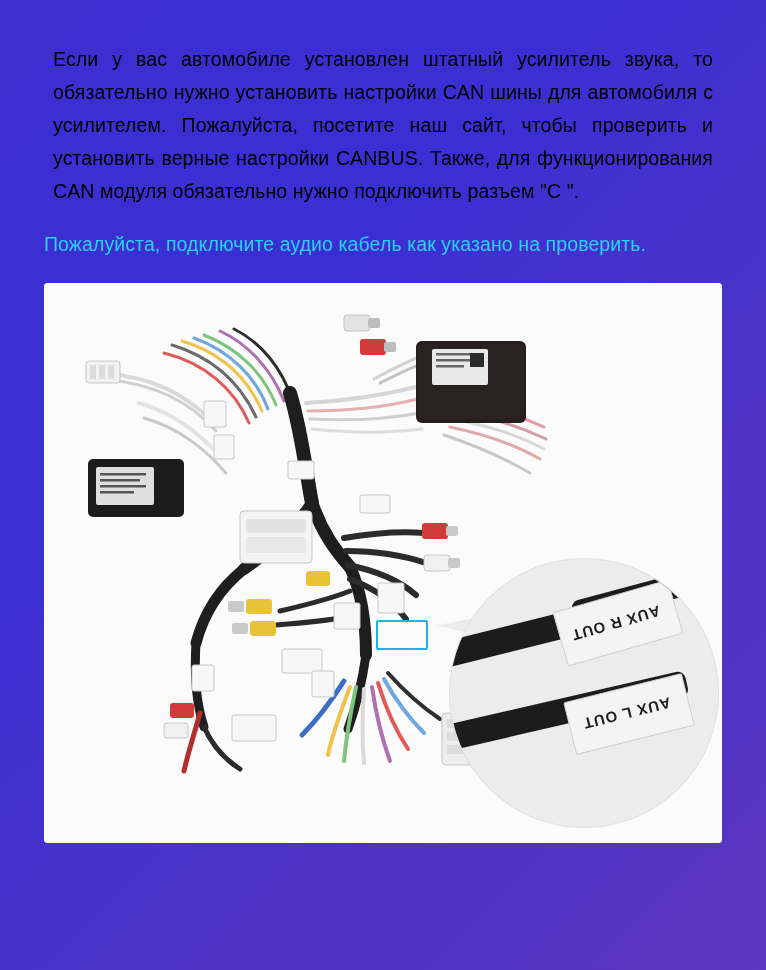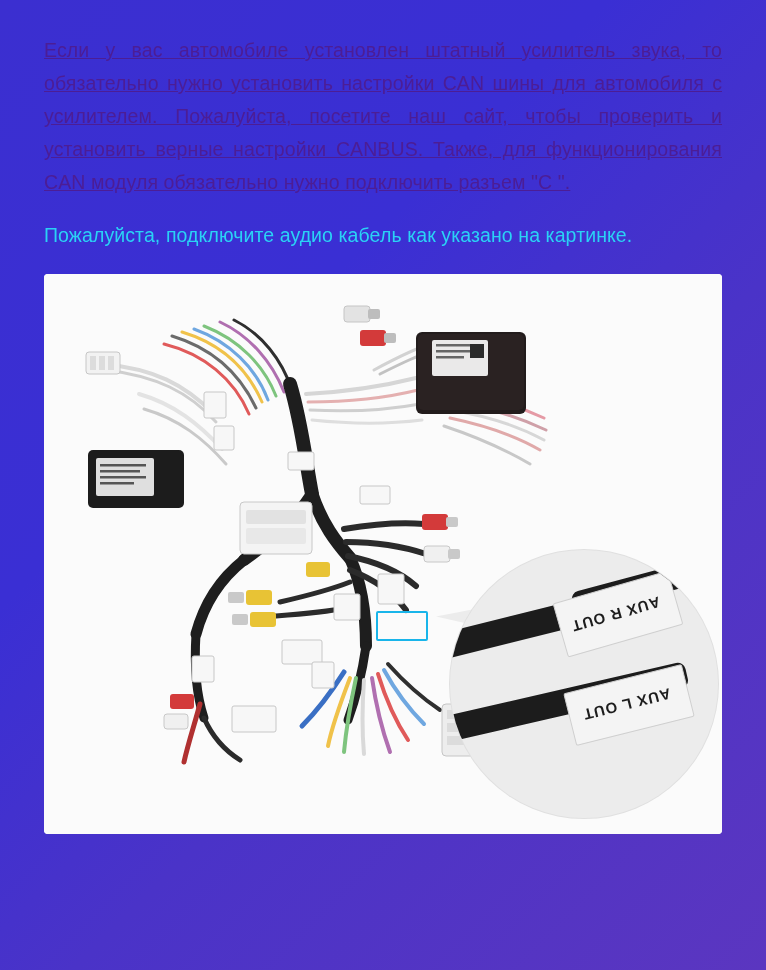--- a/index.html
+++ b/index.html
@@ -14,27 +14,26 @@
     overflow: hidden;
     position: relative;
   }
   .page {
     position: absolute;
     inset: 0;
     padding: 34px 44px 0 44px;
     box-sizing: border-box;
   }
   .intro {
-    color: #4c1d95;
+    color: #000000;
     font-size: 19.5px;
     line-height: 33px;
     text-align: justify;
     letter-spacing: 0.1px;
-    margin: 0;
-    text-decoration: underline;
+    margin: 9px;
   }
   .intro p {
     margin: 0;
   }
   .note {
     color: #2ad2f5;
     font-size: 19.5px;
     line-height: 33px;
     text-align: justify;
     letter-spacing: 0.1px;
@@ -107,21 +106,21 @@
 </head>
 <body>
 
 <div class="page">
 
   <div class="intro">
     <p>Если у вас автомобиле установлен штатный усилитель звука, то обязательно нужно установить настройки CAN шины для автомобиля с усилителем. Пожалуйста, посетите наш сайт, чтобы проверить и установить верные настройки CANBUS. Также, для функционирования CAN модуля обязательно нужно подключить разъем "C ".</p>
   </div>
 
   <div class="note">
-    <p>Пожалуйста, подключите аудио кабель как указано на картинке.</p>
+    <p>Пожалуйста, подключите аудио кабель как указано на проверить.</p>
   </div>
 
   <div class="figure">
 
     <svg class="harness" viewBox="0 0 678 560" preserveAspectRatio="none">
       <rect x="0" y="0" width="678" height="560" fill="#fbfbfb"></rect>
 
       <g stroke-linecap="round" fill="none">
         <path d="M60 90 C110 95, 140 110, 170 140" stroke="#d9d9d9" stroke-width="4"></path>
         <path d="M62 96 C112 102, 145 118, 172 148" stroke="#cfcfcf" stroke-width="3"></path>

